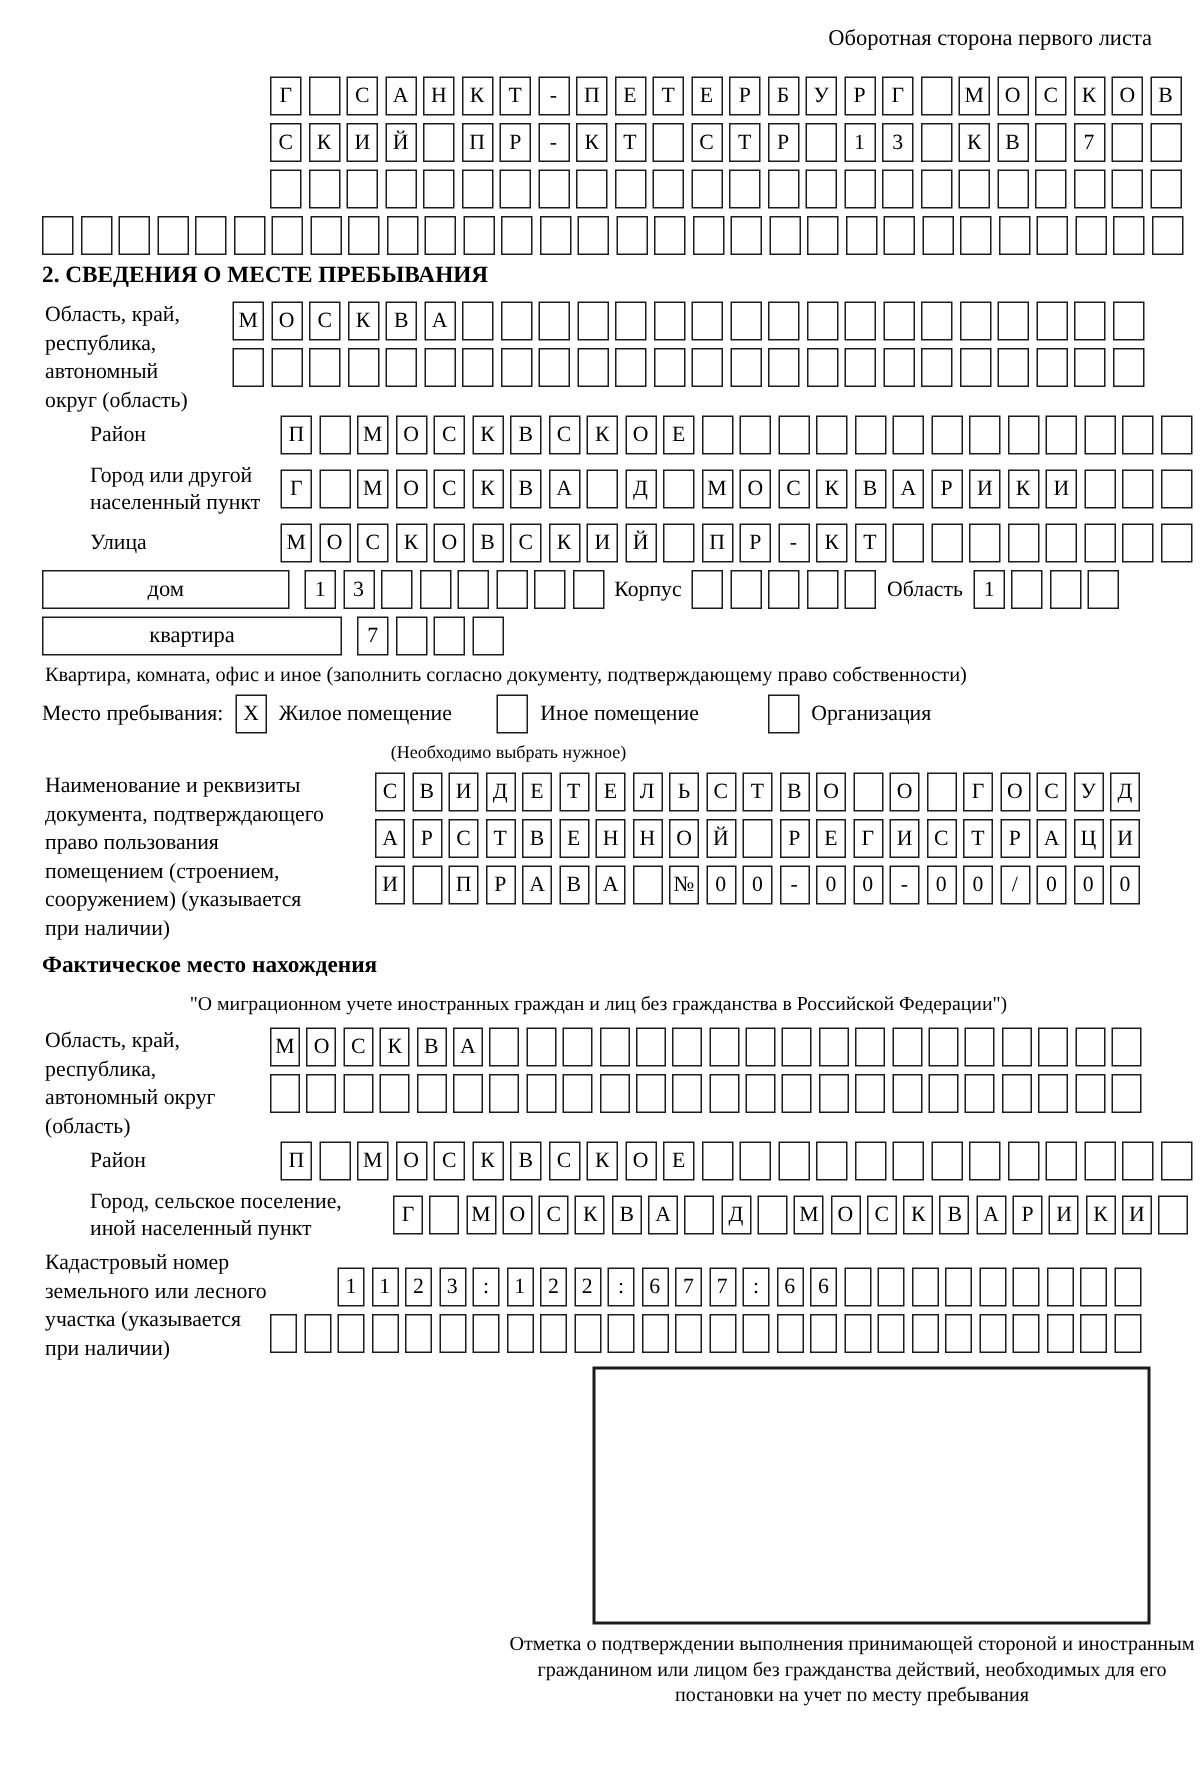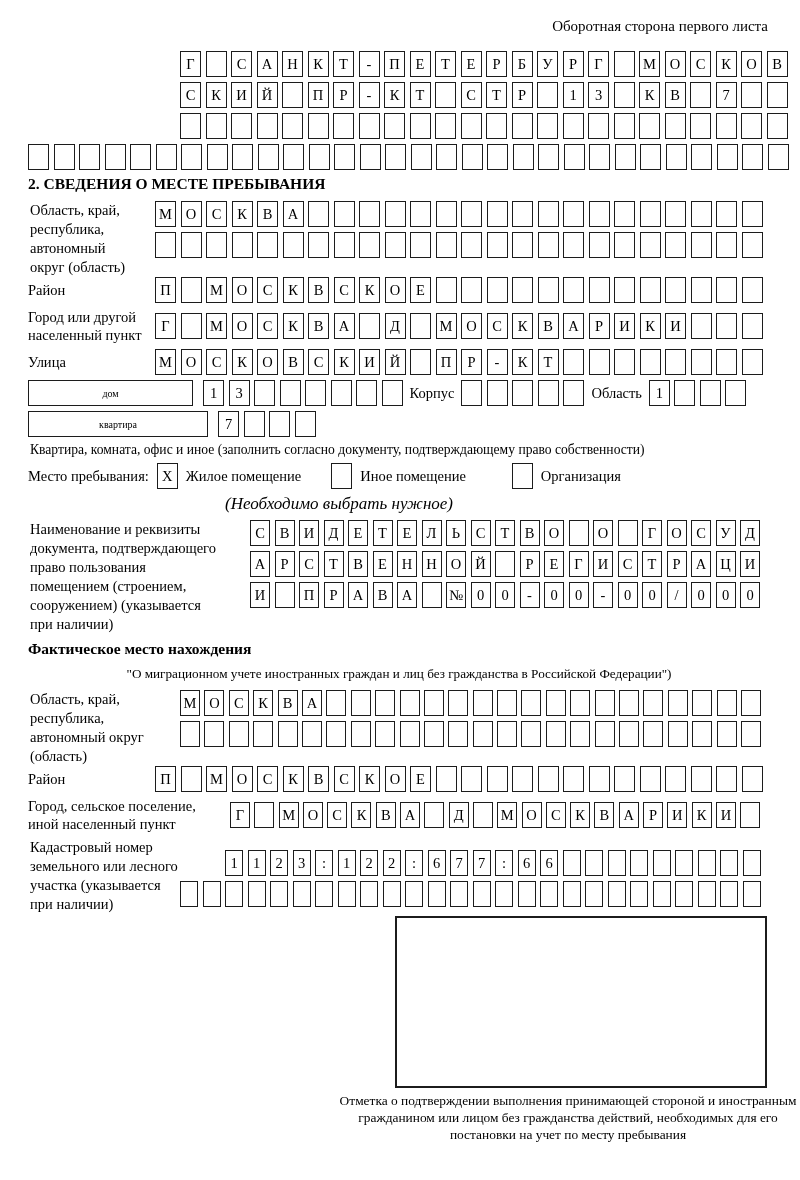--- a/index.html
+++ b/index.html
@@ -3,21 +3,21 @@
 <meta charset="utf-8">
 <style>
   html,body{margin:0;padding:0;background:#fff;color:#000;}
   body{width:800px;height:1180px;font-family:"Liberation Serif","DejaVu Serif",serif;}
   .page{box-sizing:border-box;width:800px;height:1180px;padding:10px 30px 0 28px;overflow:hidden;}
 
   .side-note{text-align:right;font-size:15px;margin:8px 2px 16px 0;}
 
   .rel{position:relative;}
   .abs-lbl{position:absolute;left:2px;top:0;font-size:14.5px;line-height:19px;white-space:pre-line;}
-  .lbl{font-size:14.5px;line-height:18px;white-space:pre-line;}
+  .lbl{font-size:14.5px;line-height:18px;white-space:pre-line;margin-left:32px;}
 
   .boxes{display:flex;margin-bottom:5px;}
   .cell{box-sizing:border-box;display:inline-flex;align-items:center;justify-content:center;
         width:21px;height:26px;border:1.8px solid #1c1c1c;font-size:14.5px;flex:none;}
   .bxa{gap:4.5px;}            .bxa .cell{width:21px;}
   .bxdoc{gap:4.5px;}          .bxdoc .cell{width:20px;}
   .bxs3{gap:4.4px;}           .bxs3 .cell{width:20px;}
   .bxc3{gap:4.3px;}           .bxc3 .cell{width:20px;}
   .bxk{gap:4.5px;}            .bxk .cell{width:18px;}
 
@@ -26,29 +26,29 @@
 
   .frow{display:flex;align-items:center;margin-bottom:5px;}
   .frow .lbl{flex:none;}
   .w127{width:127px;}         .w202{width:202px;}
 
   .center-note{text-align:center;font-size:13.2px;margin:1px 0 4px 0;}
   .left-note{font-size:13.6px;margin:1px 0 5px 2px;}
   .sec-title{font-weight:bold;font-size:15.5px;margin:4px 0 8px 0;}
 
   .widebox{box-sizing:border-box;height:26px;border:1.8px solid #1c1c1c;display:flex;
-           align-items:center;justify-content:center;font-size:10px;flex:none;}
+           align-items:center;justify-content:center;font-size:15px;flex:none;}
   .w165{width:165px;margin-right:10px;}
-  .w200{width:180px;margin-right:10px;}
+  .w200{width:200px;margin-right:10px;}
   .inl{font-size:14.5px;margin:4px 7px;flex:none;}
 
   .prem-lbl{font-size:14.5px;flex:none;font-family:Liberation Serif, serif;}
   .cb{margin:0 8px;}
   .sp28{width:22px;flex:none;} .sp45{width:38px;flex:none;}
-  .choose-note{text-align:center;font-size:17px;margin:0 120px 6px 0;font-style:italic;}
+  .choose-note{text-align:center;font-size:12px;margin:0 120px 6px 0;}
 
   .block{margin-bottom:2px;}
   .minh74{min-height:74px;}
   .doc-block{min-height:116px;}
   .kad-rows{padding-top:12px;}
 
   .stamp-wrap{margin-top:4px;}
   .stamp-box{box-sizing:border-box;margin-left:367px;width:372px;height:172px;border:2px solid #1c1c1c;}
   .stamp-note{margin:4px 0 0 300px;width:480px;text-align:center;font-size:13.4px;line-height:17px;}
 </style>

